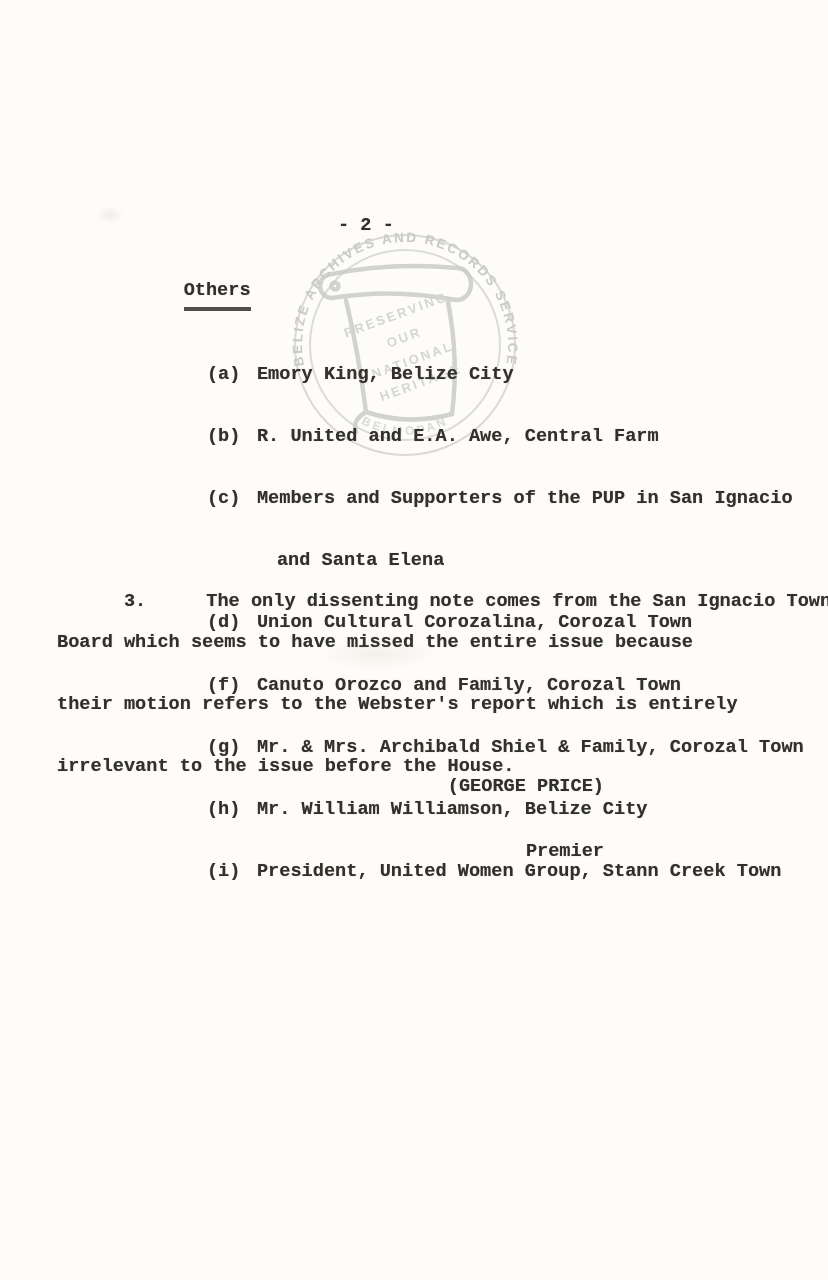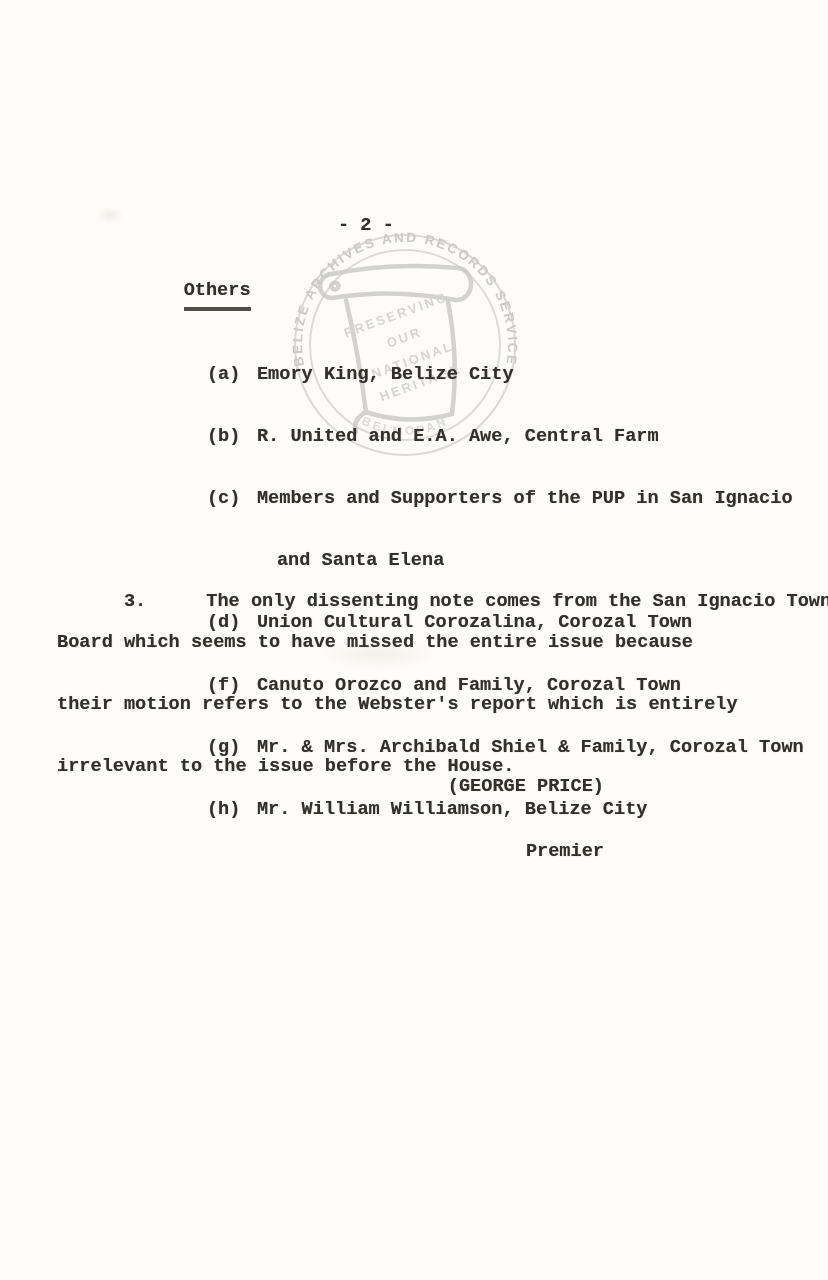--- a/index.html
+++ b/index.html
@@ -104,20 +104,23 @@
     </div>
     <div class="lrow">
       <span class="llbl">(f)</span><span class="ltxt">Canuto Orozco and Family, Corozal Town</span>
     </div>
     <div class="lrow">
       <span class="llbl">(g)</span><span class="ltxt">Mr. &amp; Mrs. Archibald Shiel &amp; Family, Corozal Town</span>
     </div>
     <div class="lrow">
       <span class="llbl">(h)</span><span class="ltxt">Mr. William Williamson, Belize City</span>
     </div>
+    <div class="lrow">
+      <span class="llbl">(i)</span><span class="ltxt">President, United Women Group, Stann Creek Town</span>
+    </div>
   </div>
 
   <div class="tw para">
     <div class="pline">
       <span>3.</span><span class="pfirst">The only dissenting note comes from the San Ignacio Town</span>
     </div>
     <div class="pline">Board which seems to have missed the entire issue because</div>
     <div class="pline">their motion refers to the Webster's report which is entirely</div>
     <div class="pline">irrelevant to the issue before the House.</div>
   </div>

